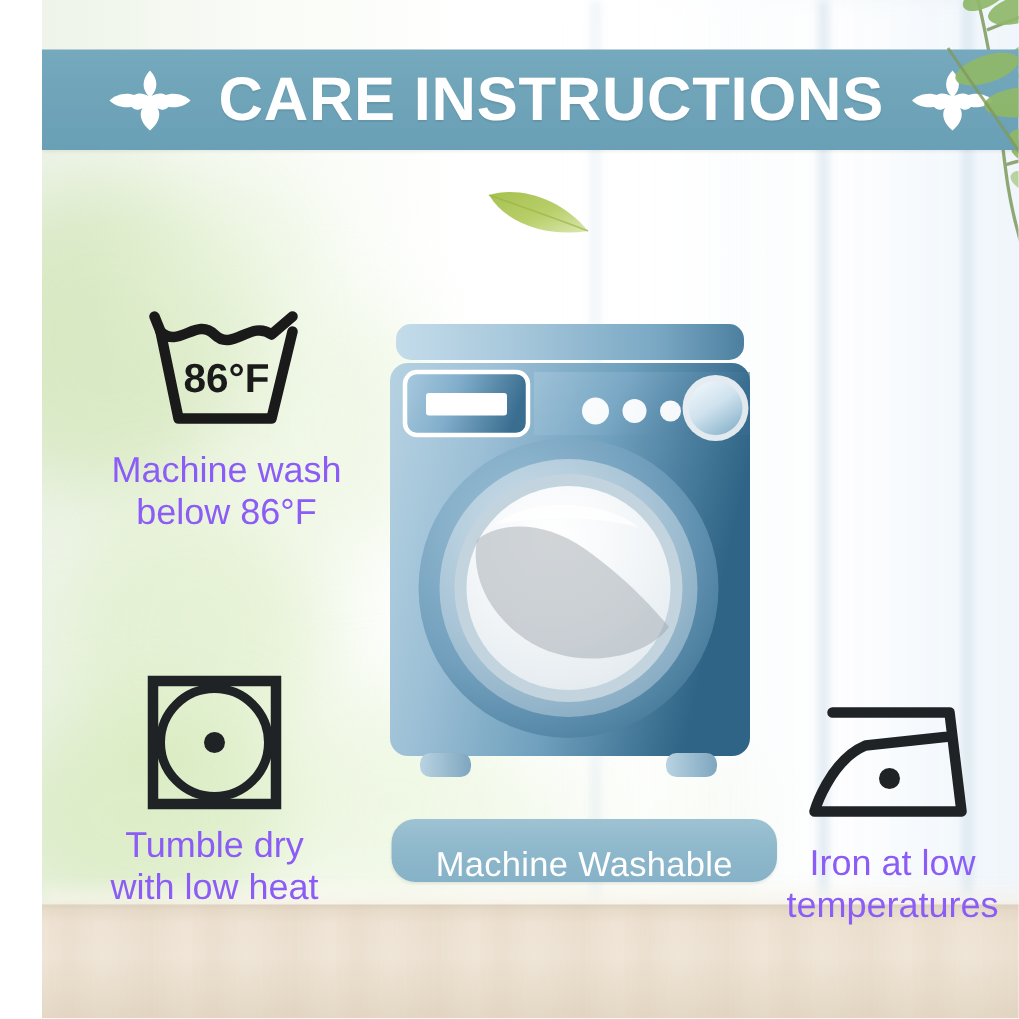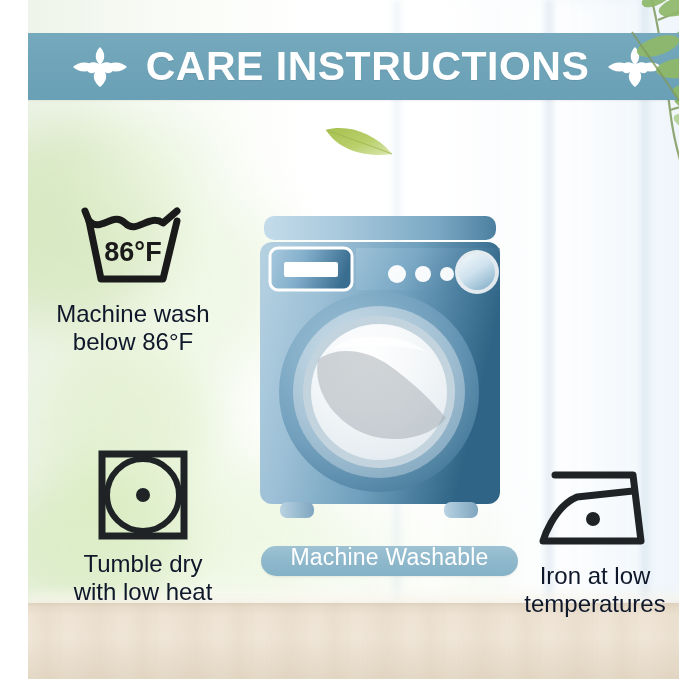--- a/index.html
+++ b/index.html
@@ -99,38 +99,38 @@
 
   
   .cell {
     position: absolute;
     width: 210px;
     text-align: center;
   }
   .cell-icon { height: 110px; display: flex; align-items: center; justify-content: center; }
   .cell-label {
     font-size: 24px;
-    color: #0f172a;
+    color: #8b5cf6;
     line-height: 1.18;
     white-space: pre-line;
   }
-  #cell-wash   { left: 0;  top: 190px; }
+  #cell-wash   { left: 18px;  top: 190px; }
   #cell-bleach { left: 462px; top: 190px; }
   #cell-dry    { left: 10px;  top: 440px; }
   #cell-iron   { left: 462px; top: 452px; }
 
   
   .washer { position: absolute; left: 226px; top: 210px; width: 250px; height: 330px; }
   .badge {
     position: absolute;
     left: 233px; top: 546px;
-    width: 257px; height: 30px;
+    width: 257px; height: 42px;
     border-radius: 16px;
     background: linear-gradient(180deg, #9dc2d3 0%, #8db7cb 55%, #86b2c7 100%);
-    display: flex; align-items: flex-start; justify-content: center;
+    display: flex; align-items: flex-end; justify-content: center;
     box-shadow: 0 1px 2px rgba(0,0,0,.08);
   }
   .badge-text {
     color: #ffffff;
     font-size: 23px;
     line-height: 1;
     letter-spacing: .2px;
     white-space: nowrap;
   }
 

